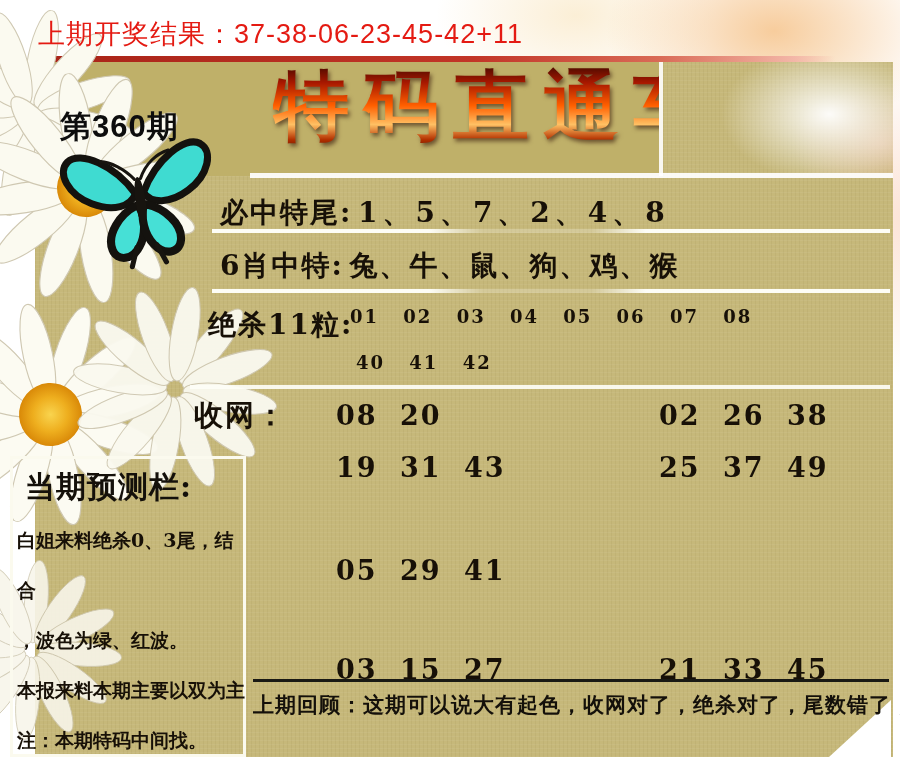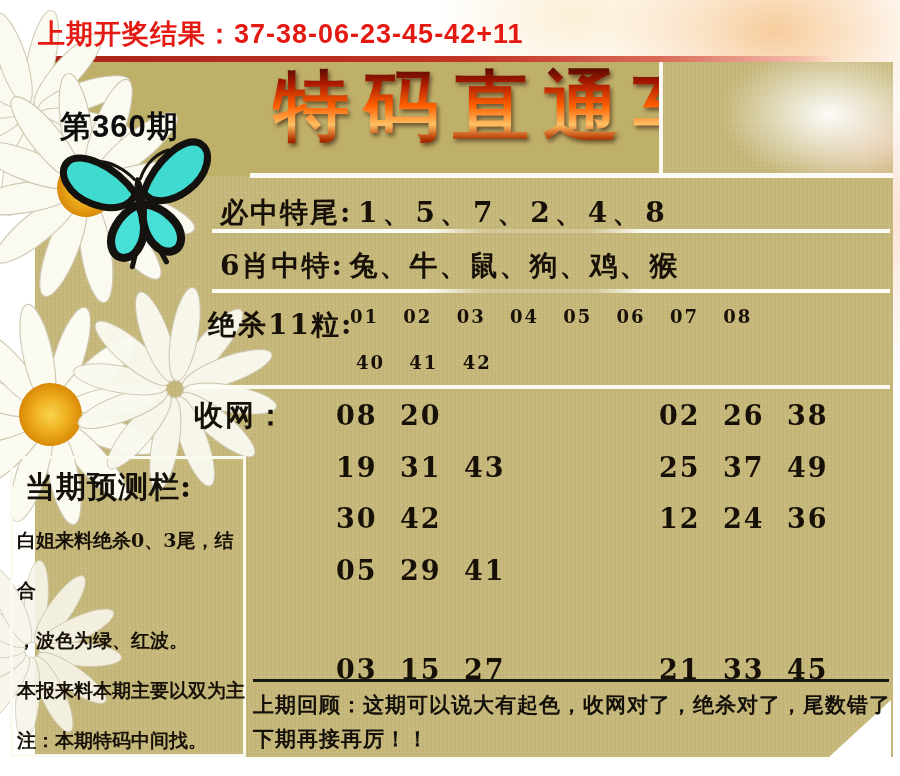--- a/index.html
+++ b/index.html
@@ -11,21 +11,21 @@
       radial-gradient(240px 150px at 86% 4%, rgba(246,199,146,.9), transparent 70%),
       radial-gradient(320px 220px at 101% 28%, rgba(250,213,193,.65), transparent 72%),
       radial-gradient(200px 120px at 64% 2%, rgba(248,225,180,.55), transparent 70%),
       #ffffff;
   }
   .serif { font-family:"DejaVu Serif","Liberation Serif",serif; }
 
   
   .prev-result {
     position:absolute; left:38px; top:16px; z-index:5;
-    font-size:27px; font-weight:bold; color:#e41a12; letter-spacing:1px; white-space:nowrap;
+    font-size:27px; font-weight:normal; color:#e41a12; letter-spacing:1px; white-space:nowrap;
   }
   .top-red-line {
     position:absolute; left:30px; top:56px; width:805px; height:6px; z-index:1;
     background:linear-gradient(90deg,#a82318 0%,#c23527 55%,#d96a56 78%,#f3b7a8 95%,rgba(243,183,168,0) 100%);
   }
 
   
   .sheet {
     position:absolute; left:35px; top:62px; width:858px; height:695px; z-index:1;
     background:#c6b87a;
@@ -191,24 +191,20 @@
 
     <div class="net-label serif">收网：</div>
     <div class="net-row" style="top:400px">
       <span class="net-left serif">08 20</span>
       <span class="net-right serif">02 26 38</span>
     </div>
     <div class="net-row" style="top:452px">
       <span class="net-left serif">19 31 43</span>
       <span class="net-right serif">25 37 49</span>
     </div>
-    <div class="net-row" style="top:503px">
-      <span class="net-left serif">30 42</span>
-      <span class="net-right serif">12 24 36</span>
-    </div>
     <div class="net-row" style="top:555px">
       <span class="net-left serif">05 29 41</span>
       <span class="net-right serif"></span>
     </div>
     <div class="net-row" style="top:654px">
       <span class="net-left serif">03 15 27</span>
       <span class="net-right serif">21 33 45</span>
     </div>
 
     <div class="forecast-box">
@@ -216,16 +212,15 @@
       <div class="forecast-lines serif">
         <div>白姐来料绝杀0、3尾，结合</div>
         <div>，波色为绿、红波。</div>
         <div>本报来料本期主要以双为主</div>
         <div>注：本期特码中间找。</div>
       </div>
     </div>
 
     <div class="hr-dark" style="left:253px; top:679px; width:636px"></div>
     <div class="review-line serif" style="top:691px">上期回顾：这期可以说大有起色，收网对了，绝杀对了，尾数错了，</div>
-    <div class="review-line serif" style="top:725px">下期再接再厉！！</div>
 
   </div>
 </div>
 
 </body></html>

